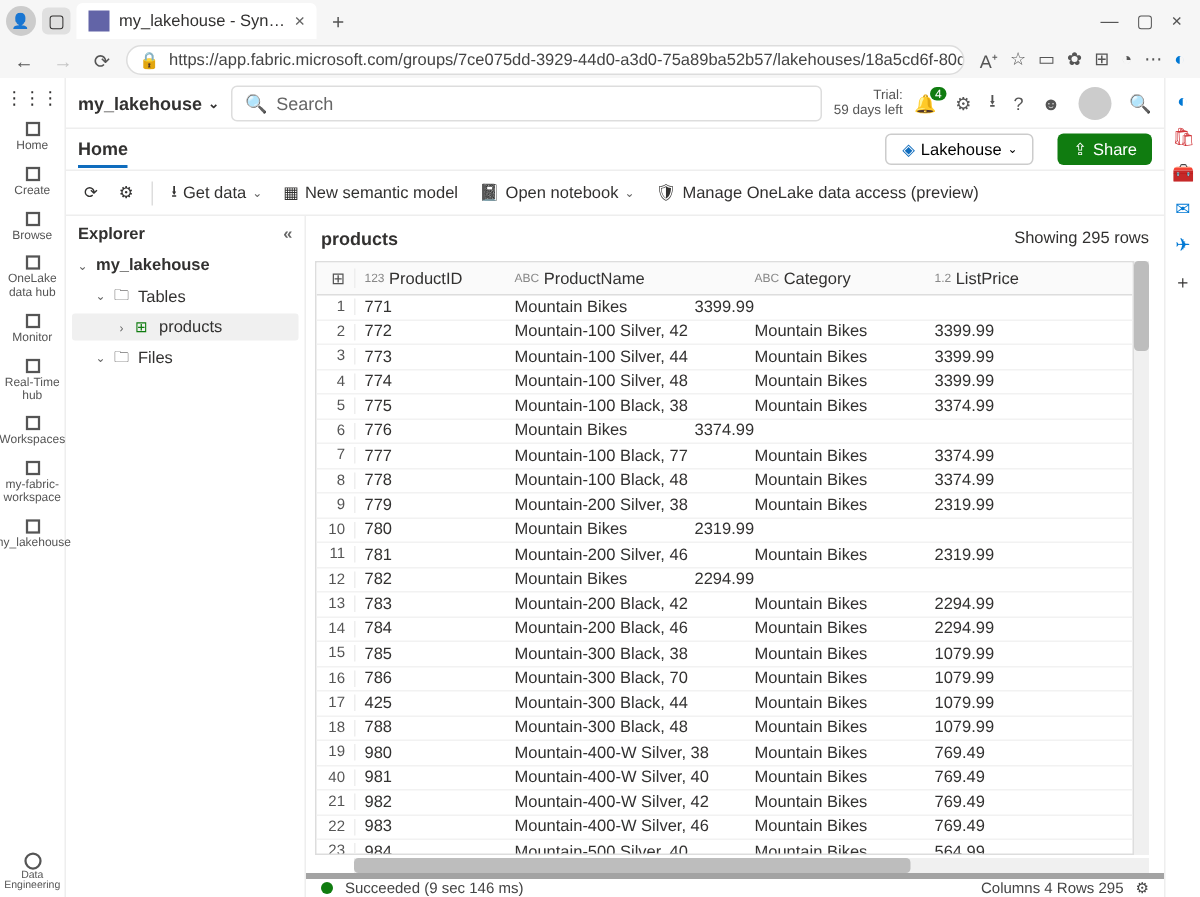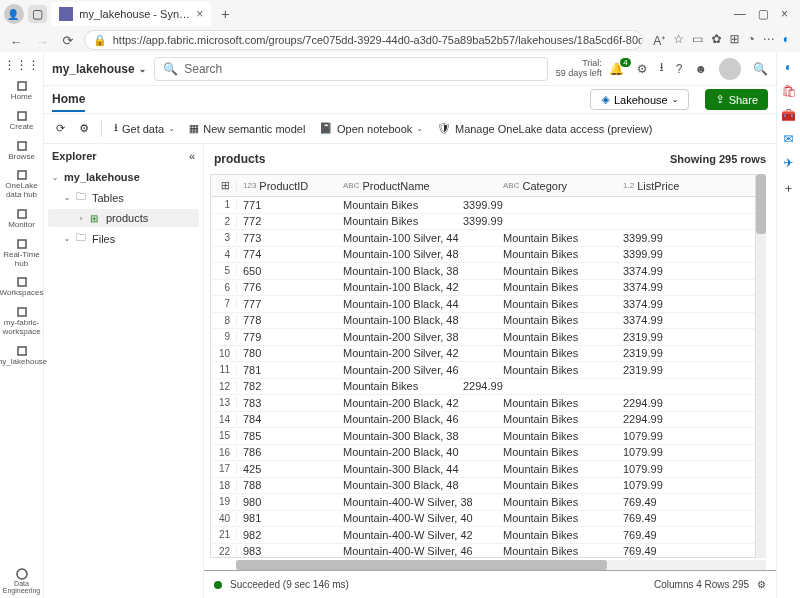--- a/index.html
+++ b/index.html
@@ -71,39 +71,39 @@
   .tree { padding:0 4px;}
   .tree-row { display:flex; align-items:center; gap:4px; padding:3px 2px; cursor:pointer; border-radius:2px;}
   .tree-row.selected { background:#f0f0f0;}
   .tree-row .fold{ width:10px; font-size:8px; color:#666; text-align:center;}
   .tree-row .ico{ width:12px; font-size:10px;}
   .indent-1{ padding-left:14px;} .indent-2{ padding-left:28px;}
   
   .table-panel { flex:1; display:flex; flex-direction:column; min-width:0;}
   .tp-head { display:flex; align-items:center; justify-content:space-between; padding:8px 10px;}
   .tp-head .title{ font-weight:600; font-size:12px;}
-  .tp-head .rows{ font-size:11px; font-weight:700;}
+  .tp-head .rows{ font-size:11px; font-weight:400;}
   
   .grid-wrap { flex:1; display:flex; min-height:0; padding:0 10px 0 6px; position:relative;}
   .grid { flex:1; border:1px solid #ddd; overflow:hidden; font-size:11px;}
   .ghead{ display:flex; background:#fafafa; border-bottom:1px solid #ddd; height:22px; align-items:center;}
   .gcell{ padding:0 6px; overflow:hidden; white-space:nowrap; display:flex; align-items:center; gap:3px;}
   .col-idx{ width:26px; justify-content:flex-end; border-right:1px solid #eee; color:#555; font-size:11px;}
   .col-a{ width:100px;} .col-b{ width:160px;} .col-c{ width:120px;} .col-d{ width:90px;}
   .type-tag{ font-size:8px; color:#888;}
   .gbody{ }
   .grow{ display:flex; height:16.5px; border-bottom:1px solid #f2f2f2; align-items:center;}
   .grow .col-idx{ font-size:10px;}
   .vscroll{ width:10px; display:flex; flex-direction:column; }
   .vscroll .track{ flex:1; background:#f0f0f0; position:relative;}
   .vscroll .thumb{ position:absolute; top:0; left:0; right:0; height:60px; background:#bdbdbd; border-radius:3px;}
   .hscroll{ height:10px; margin:2px 10px 0 32px; background:#f0f0f0; position:relative;}
   .hscroll .thumb{ position:absolute; left:0; top:0; bottom:0; width:70%; background:#bdbdbd; border-radius:3px;}
   
-  .statusbar { height:28px; display:flex; align-items:center; padding:0 10px; gap:8px; font-size:10px; border-top:1px solid #a3a3a3; color:#444;}
+  .statusbar { height:16px; display:flex; align-items:center; padding:0 10px; gap:8px; font-size:10px; border-top:4px solid #a3a3a3; color:#444;}
   .statusbar .dot{ width:8px; height:8px; border-radius:50%; background:#107c10;}
   .statusbar .spacer{ flex:1;}
   svg.mini{ width:12px; height:12px; fill:none; stroke:#555; stroke-width:1.5;}
 </style>
 </head>
 <body>
 
 <div class="browser-chrome">
   <div class="tab-strip">
     <span class="window-profile">👤</span>
@@ -335,76 +335,75 @@
             <div class="gbody" id="gbody">
                 <div class="grow">
                   <div class="gcell col-idx">1</div>
                   <div class="gcell col-a">771</div>
                   <div class="gcell col-c">Mountain Bikes</div>
                   <div class="gcell col-d">3399.99</div>
                 </div>
                 <div class="grow">
                   <div class="gcell col-idx">2</div>
                   <div class="gcell col-a">772</div>
+                  <div class="gcell col-b">Mountain-100 Silver, 42</div>
                   <div class="gcell col-c">Mountain Bikes</div>
                   <div class="gcell col-d">3399.99</div>
                 </div>
                 <div class="grow">
                   <div class="gcell col-idx">3</div>
                   <div class="gcell col-a">773</div>
                   <div class="gcell col-b">Mountain-100 Silver, 44</div>
                   <div class="gcell col-c">Mountain Bikes</div>
                   <div class="gcell col-d">3399.99</div>
                 </div>
                 <div class="grow">
                   <div class="gcell col-idx">4</div>
                   <div class="gcell col-a">774</div>
                   <div class="gcell col-b">Mountain-100 Silver, 48</div>
                   <div class="gcell col-c">Mountain Bikes</div>
                   <div class="gcell col-d">3399.99</div>
                 </div>
                 <div class="grow">
                   <div class="gcell col-idx">5</div>
-                  <div class="gcell col-a">650</div>
+                  <div class="gcell col-a">775</div>
                   <div class="gcell col-b">Mountain-100 Black, 38</div>
                   <div class="gcell col-c">Mountain Bikes</div>
                   <div class="gcell col-d">3374.99</div>
                 </div>
                 <div class="grow">
                   <div class="gcell col-idx">6</div>
                   <div class="gcell col-a">776</div>
-                  <div class="gcell col-b">Mountain-100 Black, 42</div>
                   <div class="gcell col-c">Mountain Bikes</div>
                   <div class="gcell col-d">3374.99</div>
                 </div>
                 <div class="grow">
                   <div class="gcell col-idx">7</div>
                   <div class="gcell col-a">777</div>
-                  <div class="gcell col-b">Mountain-100 Black, 44</div>
+                  <div class="gcell col-b">Mountain-100 Black, 77</div>
                   <div class="gcell col-c">Mountain Bikes</div>
                   <div class="gcell col-d">3374.99</div>
                 </div>
                 <div class="grow">
                   <div class="gcell col-idx">8</div>
                   <div class="gcell col-a">778</div>
                   <div class="gcell col-b">Mountain-100 Black, 48</div>
                   <div class="gcell col-c">Mountain Bikes</div>
                   <div class="gcell col-d">3374.99</div>
                 </div>
                 <div class="grow">
                   <div class="gcell col-idx">9</div>
                   <div class="gcell col-a">779</div>
                   <div class="gcell col-b">Mountain-200 Silver, 38</div>
                   <div class="gcell col-c">Mountain Bikes</div>
                   <div class="gcell col-d">2319.99</div>
                 </div>
                 <div class="grow">
                   <div class="gcell col-idx">10</div>
                   <div class="gcell col-a">780</div>
-                  <div class="gcell col-b">Mountain-200 Silver, 42</div>
                   <div class="gcell col-c">Mountain Bikes</div>
                   <div class="gcell col-d">2319.99</div>
                 </div>
                 <div class="grow">
                   <div class="gcell col-idx">11</div>
                   <div class="gcell col-a">781</div>
                   <div class="gcell col-b">Mountain-200 Silver, 46</div>
                   <div class="gcell col-c">Mountain Bikes</div>
                   <div class="gcell col-d">2319.99</div>
                 </div>
@@ -431,21 +430,21 @@
                 <div class="grow">
                   <div class="gcell col-idx">15</div>
                   <div class="gcell col-a">785</div>
                   <div class="gcell col-b">Mountain-300 Black, 38</div>
                   <div class="gcell col-c">Mountain Bikes</div>
                   <div class="gcell col-d">1079.99</div>
                 </div>
                 <div class="grow">
                   <div class="gcell col-idx">16</div>
                   <div class="gcell col-a">786</div>
-                  <div class="gcell col-b">Mountain-200 Black, 40</div>
+                  <div class="gcell col-b">Mountain-300 Black, 70</div>
                   <div class="gcell col-c">Mountain Bikes</div>
                   <div class="gcell col-d">1079.99</div>
                 </div>
                 <div class="grow">
                   <div class="gcell col-idx">17</div>
                   <div class="gcell col-a">425</div>
                   <div class="gcell col-b">Mountain-300 Black, 44</div>
                   <div class="gcell col-c">Mountain Bikes</div>
                   <div class="gcell col-d">1079.99</div>
                 </div>

